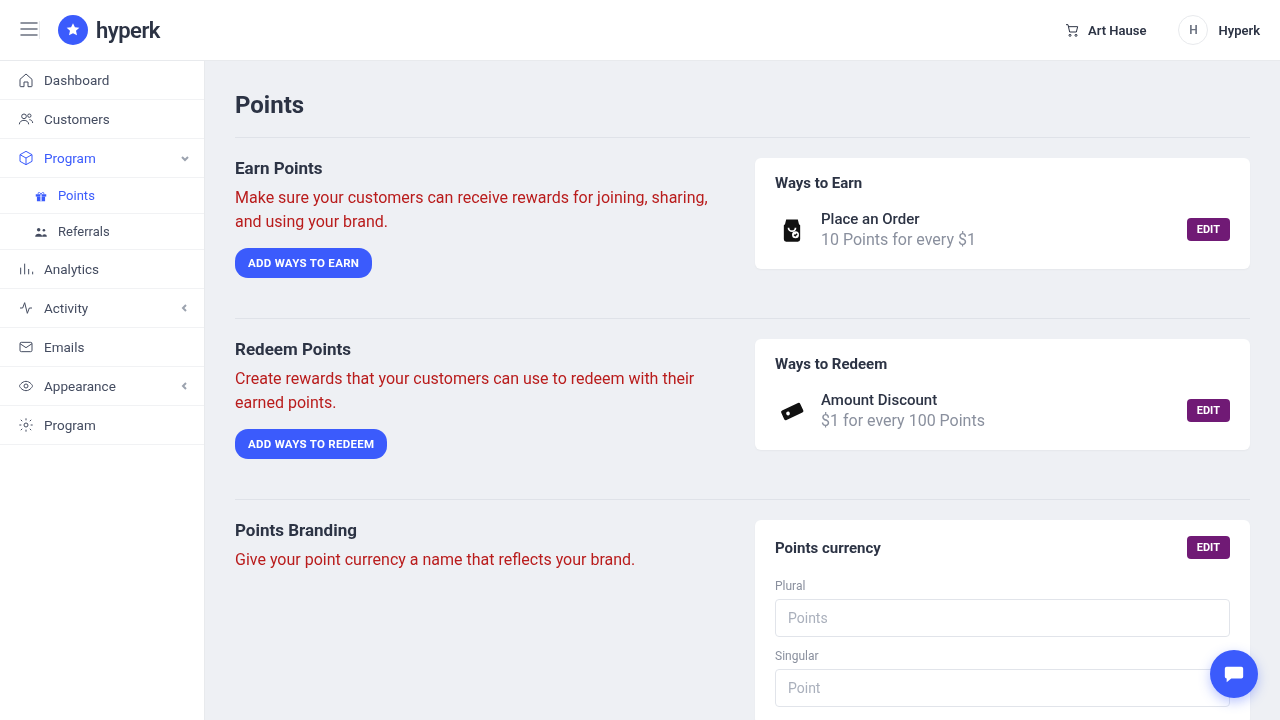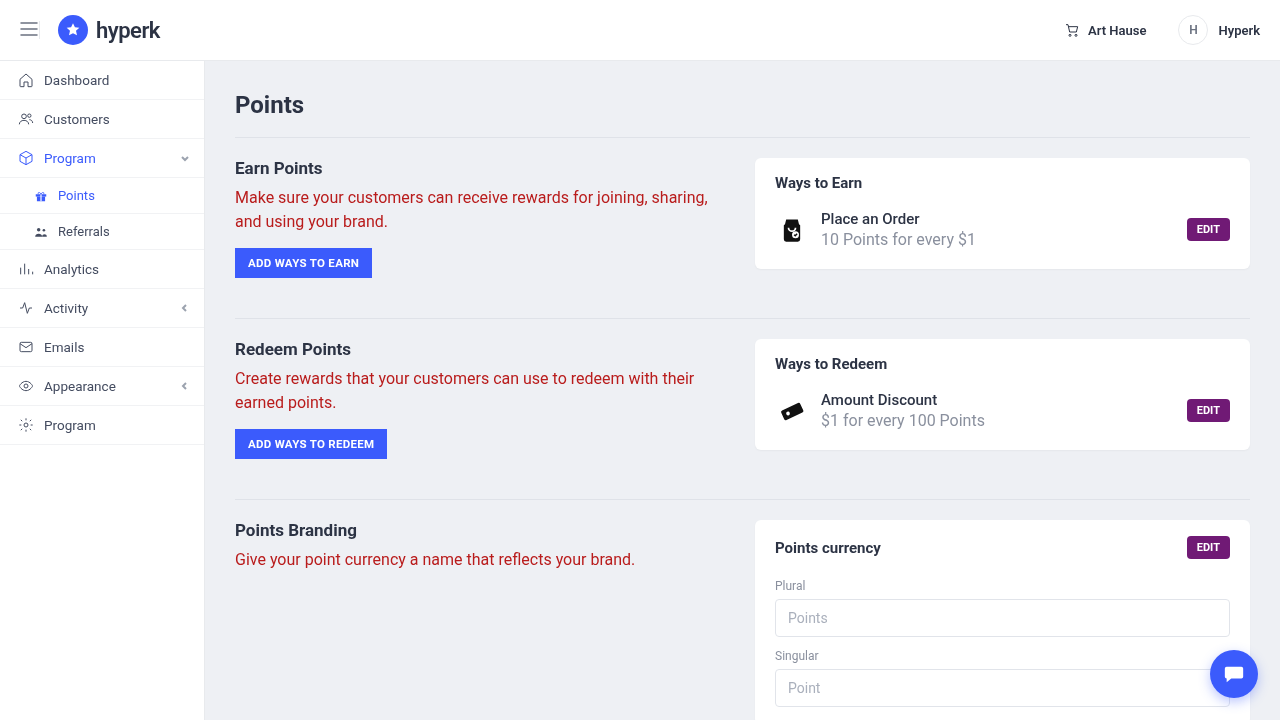--- a/index.html
+++ b/index.html
@@ -36,21 +36,21 @@
 .sub-item .icon svg { width: 14px; height: 14px; fill: currentColor; }
 
 
 .main { flex: 1; background: #eef0f4; overflow-y: auto; padding: 30px 30px 40px; }
 .page-title { font-size: 24px; font-weight: 700; color: #2c3344; margin-bottom: 18px; }
 .rule { border: none; border-top: 1px solid #dfe2e8; margin: 0 0 20px; }
 .section { display: flex; gap: 30px; margin-bottom: 40px; }
 .section-left { width: 490px; }
 .section-title { font-size: 17px; font-weight: 700; color: #2c3344; margin-bottom: 8px; }
 .section-desc { font-size: 16px; color: #b91c1c; line-height: 1.5; margin-bottom: 14px; }
-.btn-primary { background: #3b5bfc; color: #fff; border: none; padding: 8px 13px; font-size: 11.5px; font-weight: 700; letter-spacing: 0.3px; border-radius: 0; cursor: pointer; }
+.btn-primary { background: #3b5bfc; color: #fff; border: none; padding: 8px 13px; font-size: 11.5px; font-weight: 700; letter-spacing: 0.3px; border-radius: 13px; cursor: pointer; }
 .section-right { flex: 1; }
 .card { background: #fff; border-radius: 6px; box-shadow: 0 1px 2px rgba(0,0,0,0.04); overflow: hidden; }
 .card-header { padding: 16px 20px 8px; font-size: 15px; font-weight: 700; color: #2c3344; display: flex; justify-content: space-between; align-items: center; }
 .card-body { padding: 0 20px 18px; }
 .row { display: flex; align-items: center; gap: 12px; padding: 10px 0 2px; }
 .row-icon { width: 34px; height: 34px; display: flex; align-items: center; justify-content: center; }
 .row-icon svg { width: 28px; height: 28px; fill: #111; }
 .row-text { flex: 1; }
 .row-title { font-size: 15px; color: #2c3344; font-weight: 500; }
 .row-sub { font-size: 16px; color: #8a909e; margin-top: 2px; }

